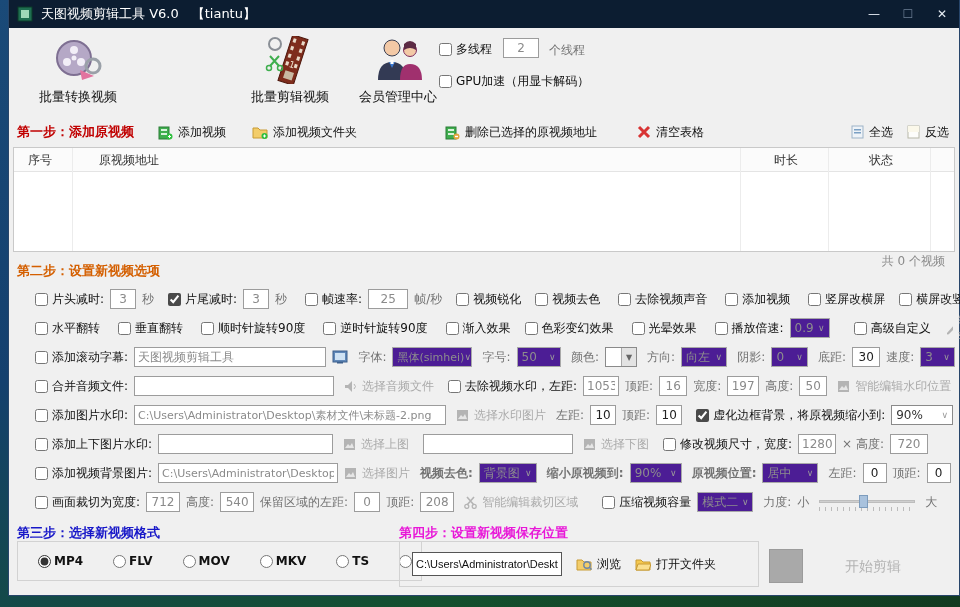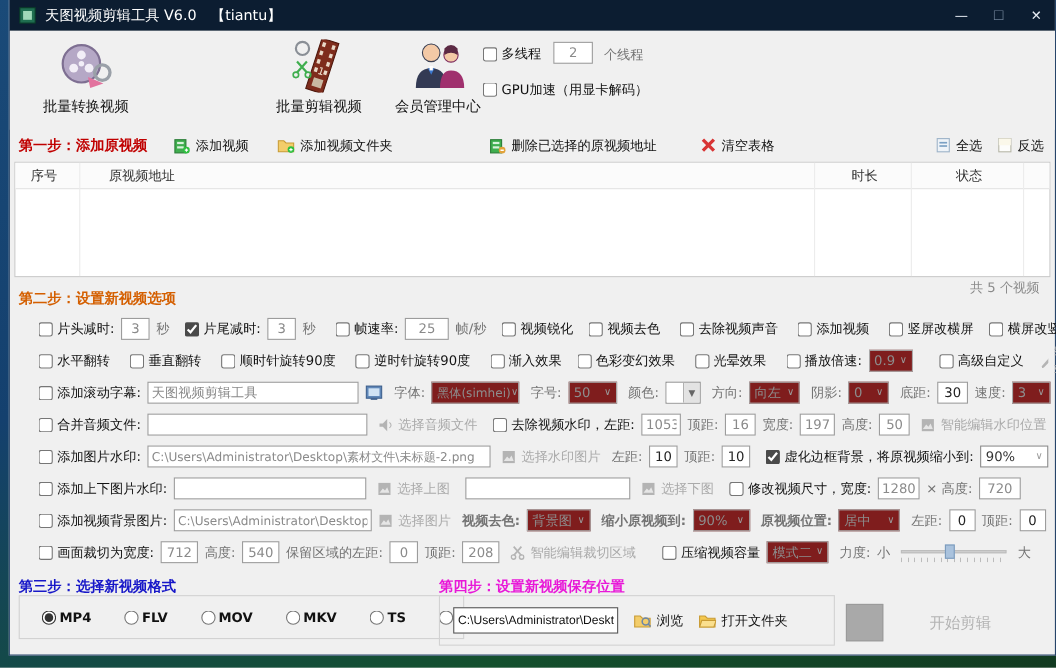--- a/index.html
+++ b/index.html
@@ -28,21 +28,21 @@
 
   .cb { display:inline-flex; align-items:center; font-size:12px; color:#111; white-space:nowrap; }
   .cb input { width:13px; height:13px; margin-right:4px; accent-color:#4a4a4a; }
 
   .ti { height:20px; border:1px solid #9c9c9c; background:#fff; font-size:12px; color:#8a8a8a;
     padding:0 3px; font-family:"DejaVu Sans",sans-serif; }
   .ti.dark { color:#222; }
   .ti.center { text-align:center; }
 
   .combo { display:inline-flex; align-items:center; height:20px; border:1px solid #a9a9a9;
-    background:#7f1d1d; font-size:12px; color:#8d8d8d; padding-left:4px; white-space:nowrap; }
+    background:#4c1d95; font-size:12px; color:#8d8d8d; padding-left:4px; white-space:nowrap; }
   .combo .arrow { width:15px; height:100%; display:flex; align-items:center; justify-content:center;
     margin-left:auto; color:#9a9a9a; font-size:9px; }
   .combo.enabled { background:#fff; border-color:#8a8a8a; color:#333; }
 
   .lab { font-size:12px; color:#737373; white-space:nowrap; }
 
   
   .step1bar { position:absolute; left:0; top:118px; width:100%; height:28px; display:flex; align-items:center; }
   .s1title { color:#c00000; font-weight:bold; font-size:13px; margin-left:8px; }
   .s2title { color:#d45f00; font-weight:bold; font-size:13px; }
@@ -245,21 +245,21 @@
       <span style="left:85px">原视频地址</span>
       <span style="left:760px">时长</span>
       <span style="left:855px">状态</span>
     </div>
     <div class="colline" style="left:58px"></div>
     <div class="colline" style="left:726px"></div>
     <div class="colline" style="left:814px"></div>
     <div class="colline" style="left:916px"></div>
   </div>
 
-  <div class="count">共 5 个视频</div>
+  <div class="count">共 0 个视频</div>
   <div class="step2title s2title">第二步：设置新视频选项</div>
 
   <div class="optrow" style="top:287px">
     <label class="cb sp18">
         <input type="checkbox" style="">
         <span>片头减时:</span>
       </label>
     <input class="ti center sp6" style="width: 26px;" value="3">
     <span class="lab sp6">秒</span>
     <label class="cb sp14">

